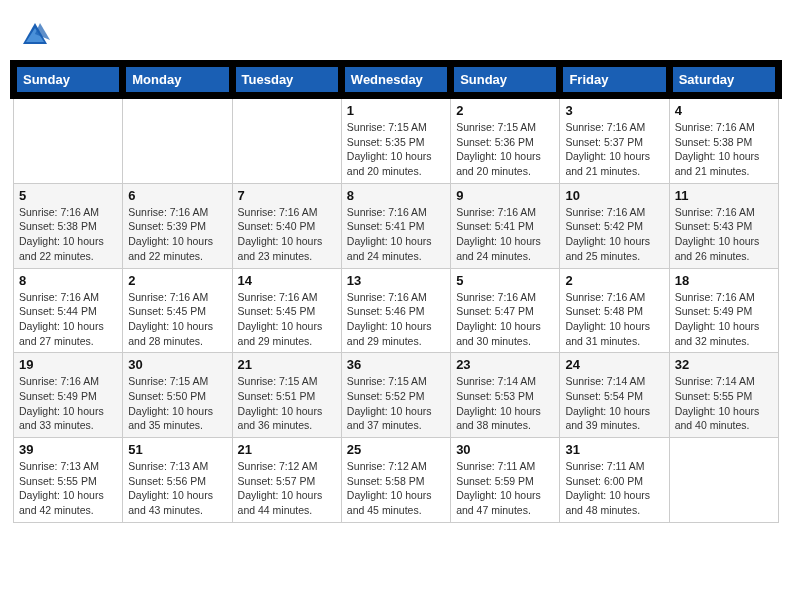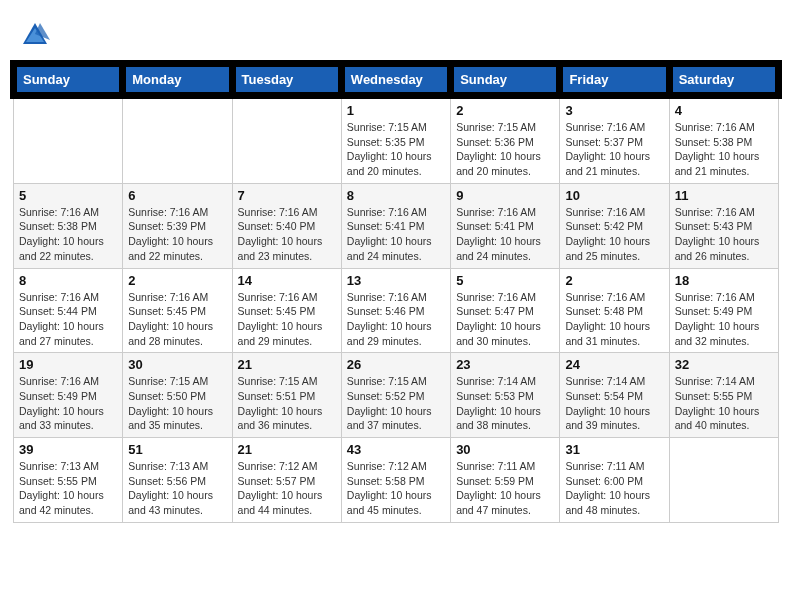--- a/index.html
+++ b/index.html
@@ -272,21 +272,21 @@
 and 35 minutes.</div>
         </td>
         <td>
           <div class="day-number">21</div>
           <div class="day-info" style="white-space: pre-line;">Sunrise: 7:15 AM
 Sunset: 5:51 PM
 Daylight: 10 hours
 and 36 minutes.</div>
         </td>
         <td>
-          <div class="day-number">26</div>
+          <div class="day-number">36</div>
           <div class="day-info" style="white-space: pre-line;">Sunrise: 7:15 AM
 Sunset: 5:52 PM
 Daylight: 10 hours
 and 37 minutes.</div>
         </td>
         <td>
           <div class="day-number">23</div>
           <div class="day-info" style="white-space: pre-line;">Sunrise: 7:14 AM
 Sunset: 5:53 PM
 Daylight: 10 hours
@@ -323,21 +323,21 @@
 and 43 minutes.</div>
         </td>
         <td>
           <div class="day-number">21</div>
           <div class="day-info" style="white-space: pre-line;">Sunrise: 7:12 AM
 Sunset: 5:57 PM
 Daylight: 10 hours
 and 44 minutes.</div>
         </td>
         <td>
-          <div class="day-number">43</div>
+          <div class="day-number">25</div>
           <div class="day-info" style="white-space: pre-line;">Sunrise: 7:12 AM
 Sunset: 5:58 PM
 Daylight: 10 hours
 and 45 minutes.</div>
         </td>
         <td>
           <div class="day-number">30</div>
           <div class="day-info" style="white-space: pre-line;">Sunrise: 7:11 AM
 Sunset: 5:59 PM
 Daylight: 10 hours

